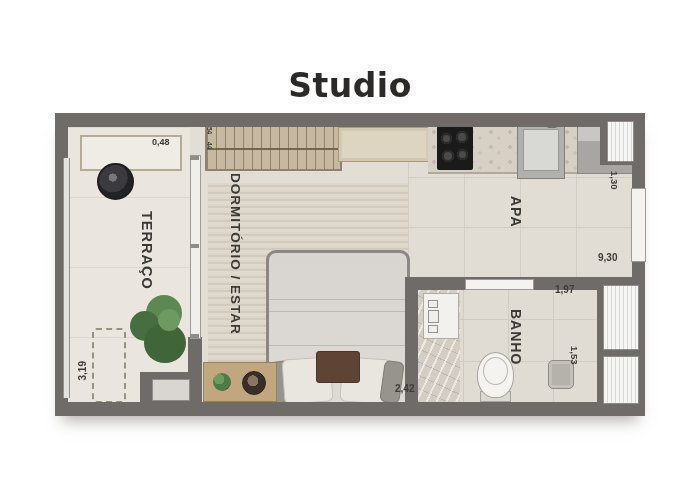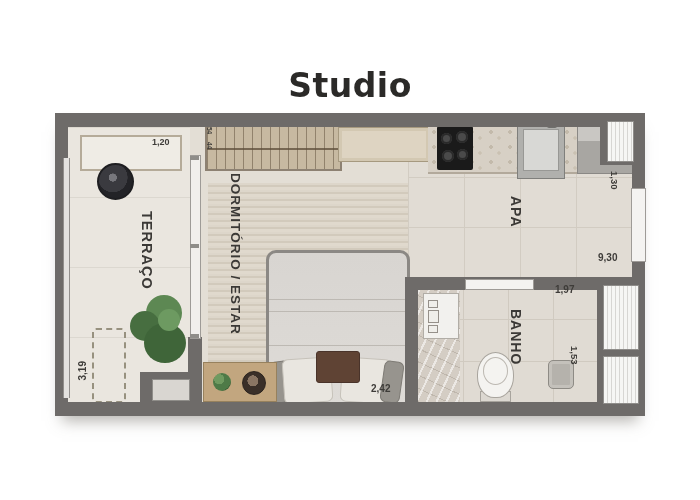--- a/index.html
+++ b/index.html
@@ -179,23 +179,23 @@
   <div class="abs wall" style="left:545px;top:0;width:45px;height:52px;"></div>
   <div class="abs shaft" style="left:552px;top:8px;width:25px;height:39px;"></div>
   <div class="abs door" style="left:576px;top:75px;width:13px;height:72px;"></div>
   <div class="abs railing" style="left:8px;top:45px;width:5px;height:240px;"></div>
 
   <div class="abs label vtext" style="left:84px;top:98px;font-size:14.5px;">TERRAÇO</div>
   <div class="abs label vtext" style="left:173px;top:60px;font-size:13.5px;">DORMITÓRIO / ESTAR</div>
   <div class="abs label vtext" style="left:453px;top:83px;font-size:14px;">APA</div>
   <div class="abs label vtext" style="left:453px;top:196px;font-size:14px;">BANHO</div>
 
-  <div class="abs dim" style="left:97px;top:24px;font-size:9px;">1,20</div>
+  <div class="abs dim" style="left:97px;top:24px;font-size:9px;">0,48</div>
   <div class="abs dim vtext-up" style="left:22px;top:248px;">3,19</div>
   <div class="abs dim dim-sm vtext" style="left:151px;top:14px;">54</div>
   <div class="abs dim dim-sm vtext" style="left:151px;top:29px;">44</div>
-  <div class="abs dim" style="left:316px;top:270px;">2,42</div>
+  <div class="abs dim" style="left:340px;top:270px;">2,42</div>
   <div class="abs dim vtext" style="left:554px;top:58px;font-size:9.5px;">1,30</div>
   <div class="abs dim" style="left:543px;top:139px;">9,30</div>
   <div class="abs dim" style="left:500px;top:171px;">1,97</div>
   <div class="abs dim vtext" style="left:514px;top:233px;font-size:9.5px;">1,53</div>
 
 </div>
 
 </body></html>

